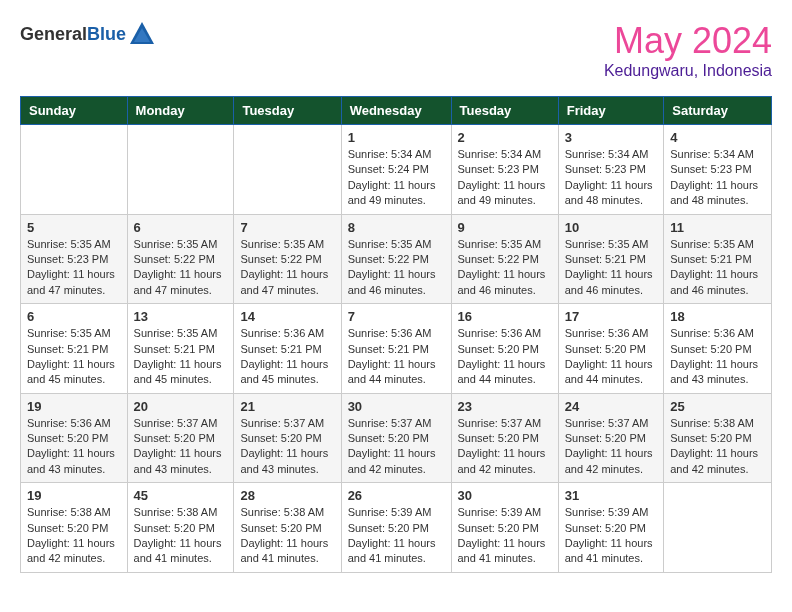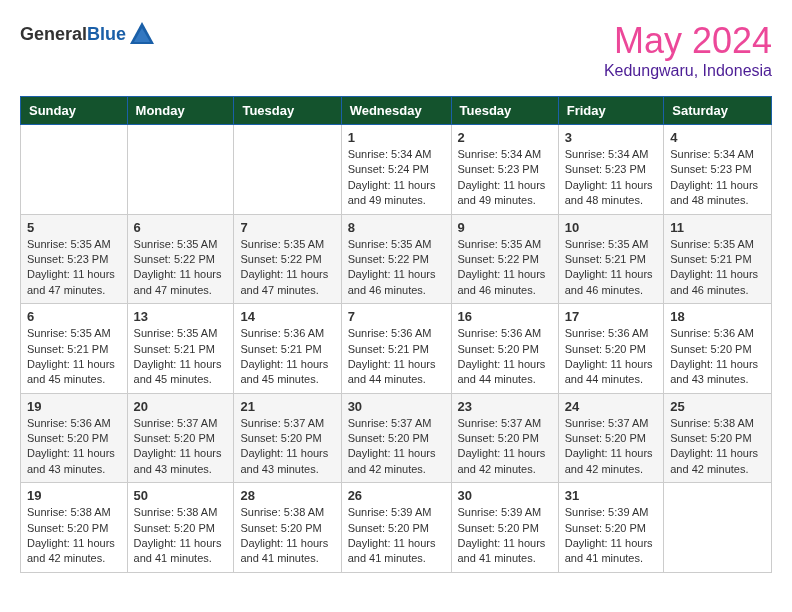--- a/index.html
+++ b/index.html
@@ -300,21 +300,21 @@
       </tr>
       <tr>
         <td>
           <span class="day-number">19</span>
           <div class="day-info" style="white-space: pre-line;">Sunrise: 5:38 AM
 Sunset: 5:20 PM
 Daylight: 11 hours
 and 42 minutes.</div>
         </td>
         <td>
-          <span class="day-number">50</span>
+          <span class="day-number">45</span>
           <div class="day-info" style="white-space: pre-line;">Sunrise: 5:38 AM
 Sunset: 5:20 PM
 Daylight: 11 hours
 and 41 minutes.</div>
         </td>
         <td>
           <span class="day-number">28</span>
           <div class="day-info" style="white-space: pre-line;">Sunrise: 5:38 AM
 Sunset: 5:20 PM
 Daylight: 11 hours

